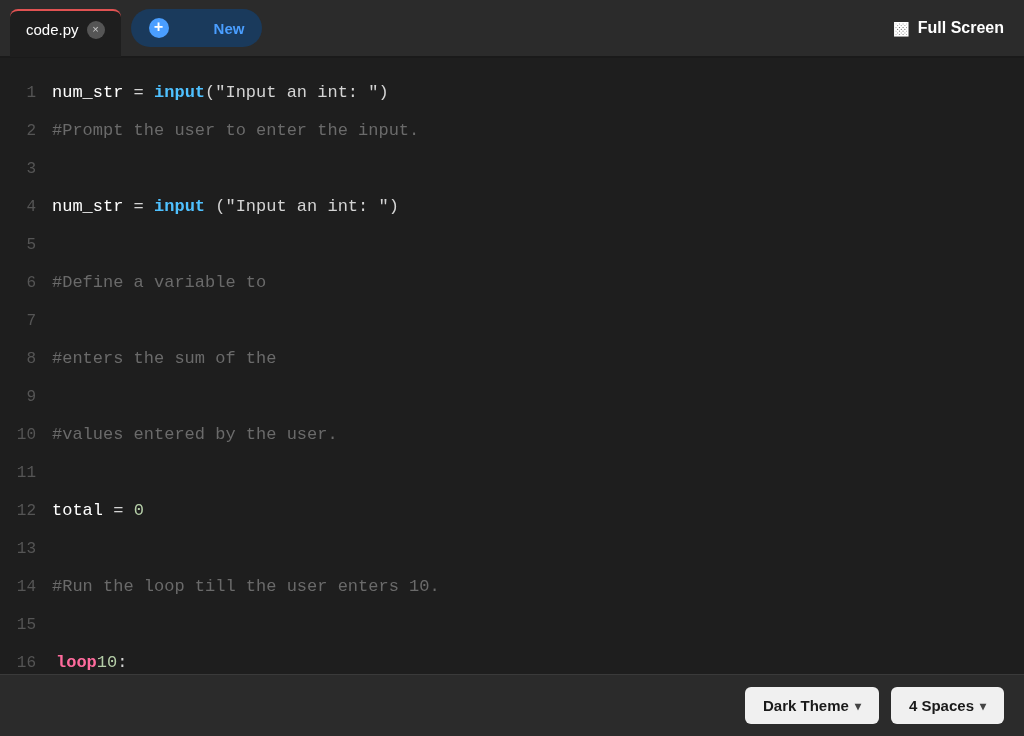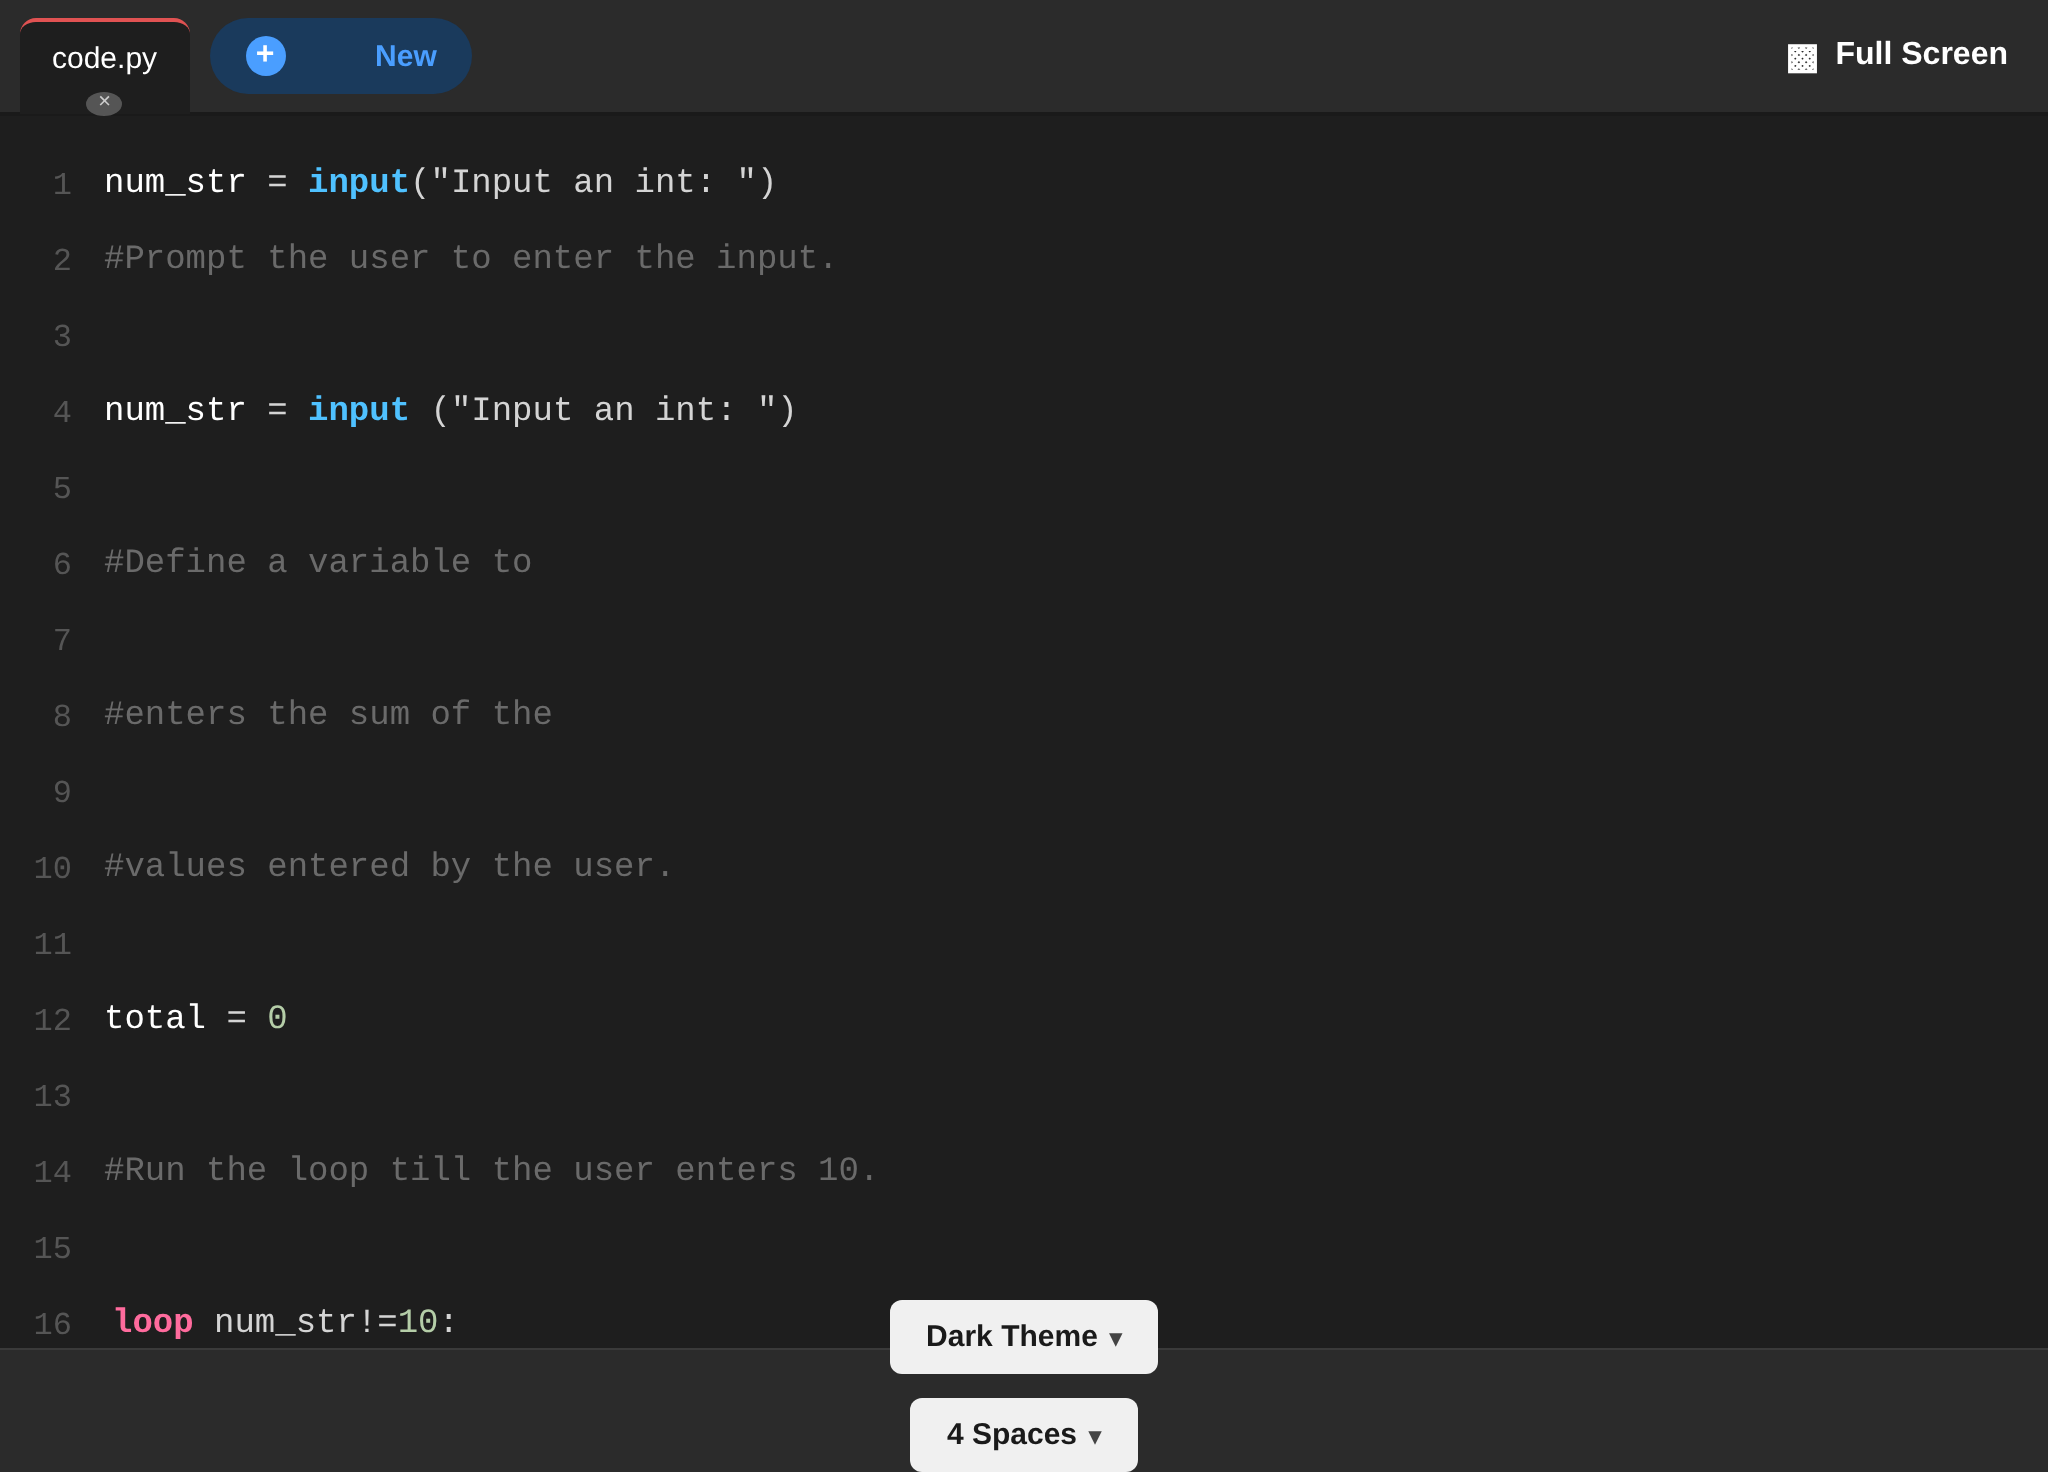--- a/index.html
+++ b/index.html
@@ -20,29 +20,28 @@
       align-items: center;
       background: #2b2b2b;
       height: 58px;
       border-bottom: 2px solid #1a1a1a;
       padding: 0 10px;
       position: relative;
     }
 
     .tab-active {
       display: flex;
-      align-items: center;
+      align-items: flex-start;
       background: #1e1e1e;
       border-radius: 8px 8px 0 0;
       padding: 10px 16px;
       gap: 8px;
       height: 48px;
       margin-top: 10px;
       border-top: 2px solid #e05252;
-      flex-direction: column;
     }
 
     .tab-active-label {
       color: #ffffff;
       font-size: 15px;
       font-family: Arial, sans-serif;
       font-weight: 500;
     }
 
     .tab-close {
@@ -164,21 +163,20 @@
     
     .bottom-bar {
       height: 62px;
       background: #2b2b2b;
       display: flex;
       align-items: center;
       justify-content: flex-end;
       padding: 0 20px;
       gap: 12px;
       border-top: 1px solid #3a3a3a;
-      flex-direction: column;
     }
 
     .bottom-btn {
       background: #f0f0f0;
       color: #1a1a1a;
       border: none;
       border-radius: 6px;
       padding: 10px 18px;
       font-size: 15px;
       font-family: Arial, sans-serif;
@@ -240,21 +238,21 @@
       <div class="code-line"><span class="c-comment">#Define a variable to</span></div>
       <div class="code-line"></div>
       <div class="code-line"><span class="c-comment">#enters the sum of the</span></div>
       <div class="code-line"></div>
       <div class="code-line"><span class="c-comment">#values entered by the user.</span></div>
       <div class="code-line"></div>
       <div class="code-line"><span class="c-bold-white">total</span><span class="c-white"> = </span><span class="c-number">0</span></div>
       <div class="code-line"></div>
       <div class="code-line"><span class="c-comment">#Run the loop till the user enters 10.</span></div>
       <div class="code-line"></div>
-      <div class="code-line"><span style="color: rgb(255, 107, 157); margin-right: 4px;"></span><span class="c-keyword">loop</span><span class="c-white"> num_str!=</span><span class="c-number">10</span><span class="c-white">:</span></div>
+      <div class="code-line"><span style="color: rgb(255, 107, 157); margin-right: 4px;"></span><span class="c-keyword">loop</span><span class="c-number">10</span><span class="c-white">:</span></div>
     </div>
 </div>
 
 <div class="bottom-bar">
   <button class="bottom-btn">
     <span>Dark Theme</span>
     <span class="chevron">▾</span>
   </button>
   <button class="bottom-btn">
     <span>4 Spaces</span>

